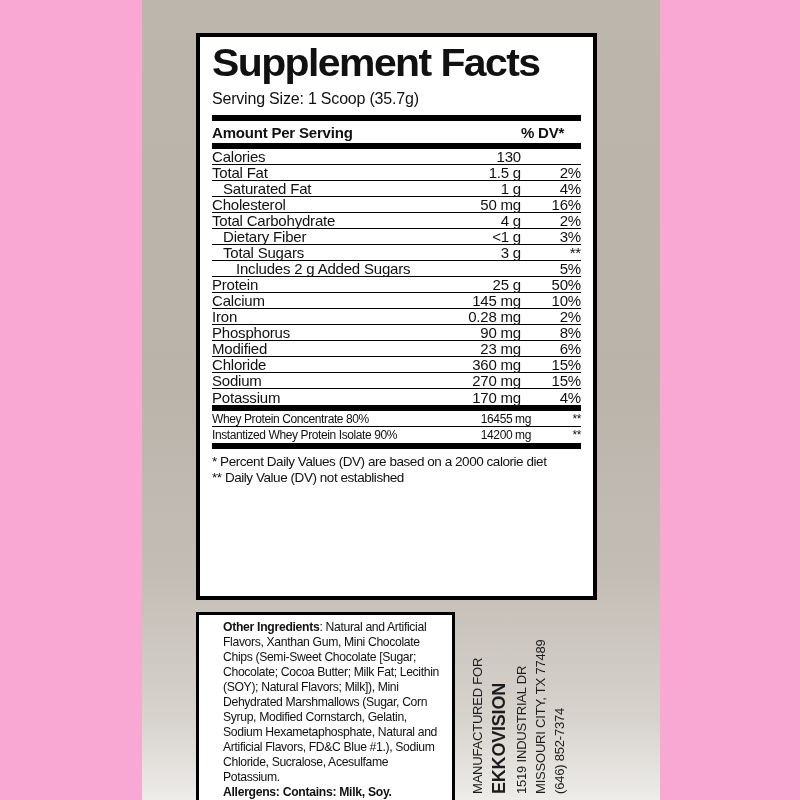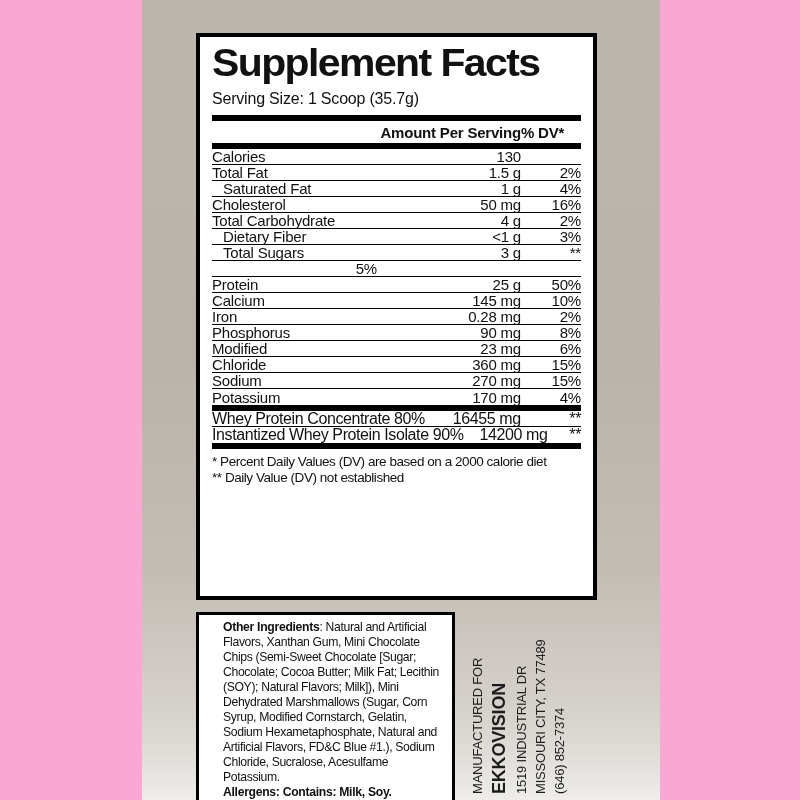--- a/index.html
+++ b/index.html
@@ -20,35 +20,35 @@
   .sf-title {
     font-weight:bold; font-size:39px; letter-spacing:-1.5px;
     transform:scaleX(1.05); transform-origin:left center;
     white-space:nowrap; line-height:42px; margin-top:2px;
   }
   .serv { font-size:16px; line-height:20px; letter-spacing:-0.2px; }
   .serv-wrap { margin-top:5px; }
   .bar { height:6px; background:#000; }
   .bar.b1 { margin-top:6px; }
   .hdr-row { display:flex; align-items:center; height:22px; font-size:15px; font-weight:bold; letter-spacing:-0.2px; }
-  .hdr-amt { flex:1; text-align:right; }
+  .hdr-amt { flex:1; }
   .hdr-dv { width:60px; }
 
   .nrow {
     display:flex; align-items:center; height:16px;
     border-bottom:1.5px solid #000; font-size:15px; letter-spacing:-0.2px;
   }
   .nrow .nname { flex:1; white-space:nowrap; }
   .nrow .namt { width:105px; text-align:right; white-space:nowrap; }
   .nrow .ndv { width:60px; text-align:right; white-space:nowrap; }
   .nrow.ind1 .nname { padding-left:11px; }
   .nrow.ind2 .nname { padding-left:24px; }
   #nutrient-rows .nrow:last-child { border-bottom:none; }
 
-  .blend .nrow { font-size:16px; letter-spacing:-0.4px;gap:16px; }
+  .blend .nrow { font-size:12px; letter-spacing:-0.4px; }
   .blend .nrow .namt { width:90px; }
   .blend .nrow .ndv { width:50px; }
   .blend .nrow:last-child { border-bottom:none; }
 
   .footnotes { margin-top:5px; font-size:13.5px; letter-spacing:-0.45px; line-height:15.5px; white-space:nowrap; }
 
   
   .ingredients {
     position:absolute; left:196px; top:612px; width:259px; min-height:178px;
     background:#fff; border:3px solid #000; padding:5px 8px 6px 24px;
@@ -114,20 +114,21 @@
     <span class="nname">Dietary Fiber</span>
     <span class="namt">&lt;1 g</span>
     <span class="ndv">3%</span>
   </div>
         <div class="nrow ind1">
     <span class="nname">Total Sugars</span>
     <span class="namt">3 g</span>
     <span class="ndv">**</span>
   </div>
         <div class="nrow ind2">
+    <span class="nname">Includes 2 g Added Sugars</span>
     <span class="namt"></span>
     <span class="ndv">5%</span>
   </div>
         <div class="nrow">
     <span class="nname">Protein</span>
     <span class="namt">25 g</span>
     <span class="ndv">50%</span>
   </div>
         <div class="nrow">
     <span class="nname">Calcium</span>

